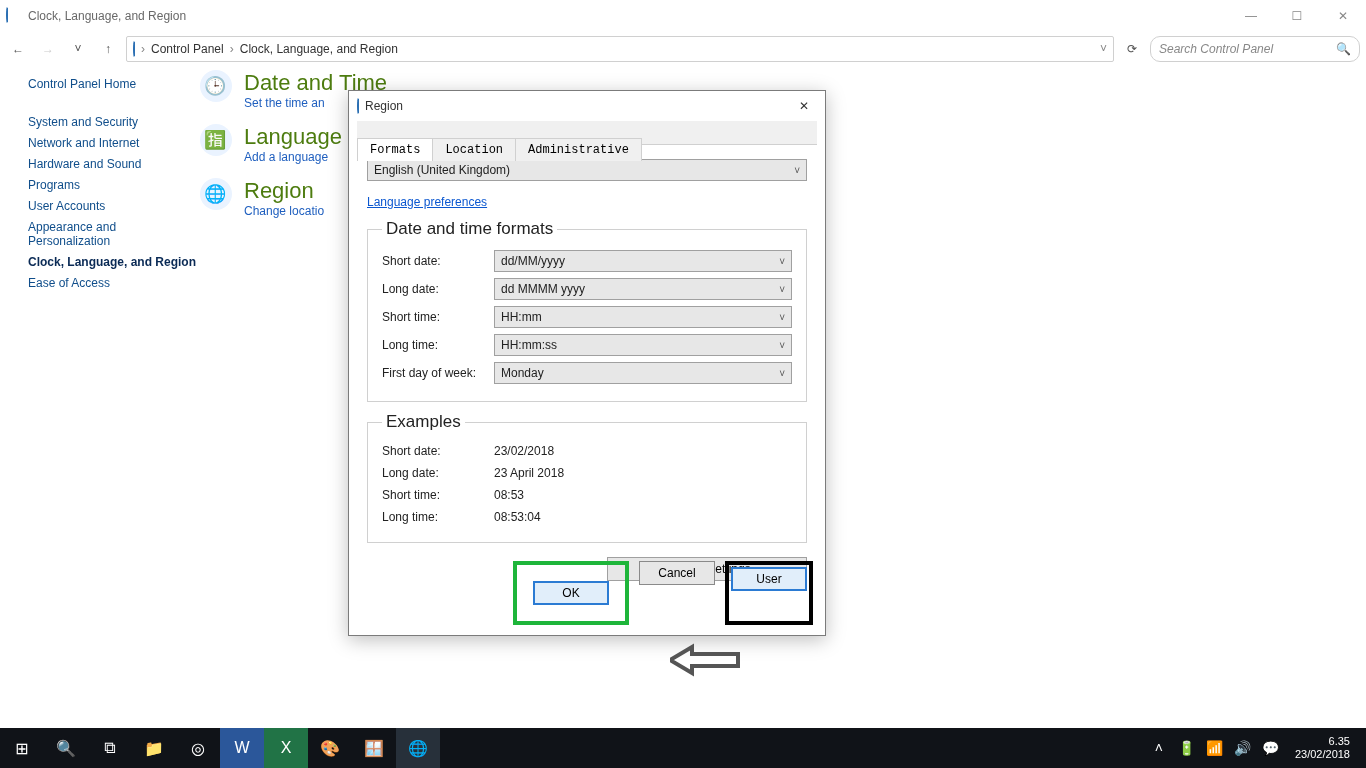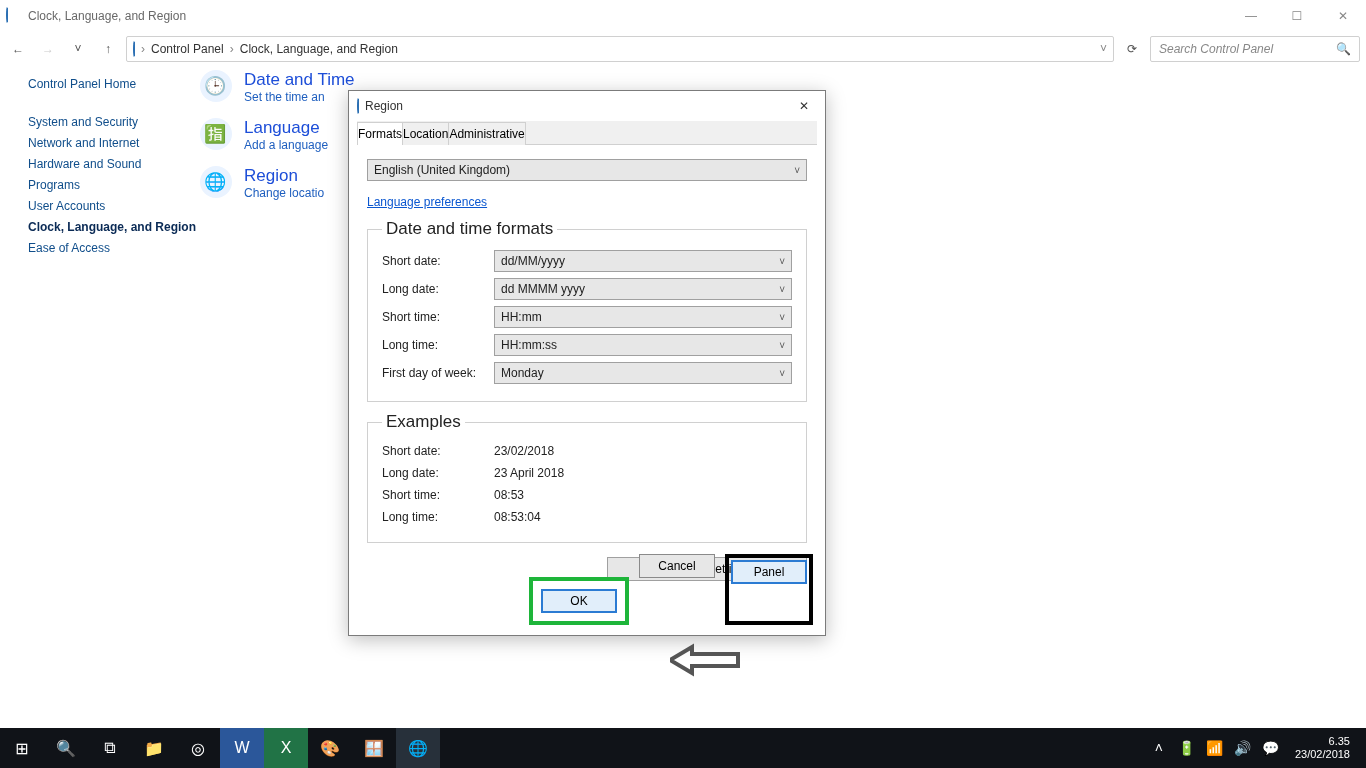--- a/index.html
+++ b/index.html
@@ -10,42 +10,42 @@
   .titlebar .icon { width:16px; height:16px; margin-right:6px; }
   .win-ctrls { margin-left:auto; display:flex; }
   .win-ctrls span { width:46px; height:32px; display:flex; align-items:center; justify-content:center; color:#888; }
 
   .navrow { height:34px; display:flex; align-items:center; padding:0 6px; gap:6px; font-size:12px; }
   .navrow .nav-arrow { width:24px; height:24px; display:flex; align-items:center; justify-content:center; color:#555; }
   .navrow .nav-arrow.dis { color:#ccc; }
   .breadcrumb { flex:1; display:flex; align-items:center; height:26px; border:1px solid #d0d0d0; border-radius:2px; padding:0 6px; gap:6px; color:#333; }
   .breadcrumb .sep { color:#888; }
   .refresh { width:24px; height:24px; display:flex; align-items:center; justify-content:center; color:#555; }
-  .search { width:210px; height:26px; border:1px solid #d0d0d0; border-radius:2px; display:flex; align-items:center; padding:0 8px; color:#888; font-style:italic; gap:8px; }
+  .search { width:210px; height:26px; border:1px solid #d0d0d0; border-radius:10px; display:flex; align-items:center; padding:0 8px; color:#888; font-style:italic; gap:8px; }
   .search span.lens { margin-left:auto; font-style:normal; color:#666; }
 
   .body { display:flex; margin-top:0; }
   .sidebar { width:200px; padding:4px 0 0 28px; font-size:12px; }
   .sidebar a { display:block; color:#104e8b; text-decoration:none; margin:7px 0; }
   .sidebar a.active { font-weight:600; color:#0a2a55; }
 
   .categories { padding-top:4px; }
   .cat { display:flex; gap:12px; margin-bottom:14px; }
   .cat .ico { width:32px; height:32px; border-radius:50%; display:flex; align-items:center; justify-content:center; font-size:18px; }
-  .cat h3 { margin:0; font-size:17px; font-weight:400; color:#1d4ed8; }
+  .cat h3 { margin:0; font-size:22px; font-weight:400; color:#4d7c0f; }
   .cat .sub { font-size:12px; }
   .cat .sub a { color:#1f5fbf; text-decoration:none; }
 
   
   .dialog { position:absolute; left:348px; top:90px; width:478px; height:546px;
             background:#fff; border:1px solid #7b7b7b; box-shadow:0 4px 18px rgba(0,0,0,.25); }
   .dlg-title { height:30px; display:flex; align-items:center; padding:0 8px; font-size:12px; color:#333; }
   .dlg-title .x { margin-left:auto; font-size:12px; cursor:pointer; padding:4px 8px; }
   .tabs { display:flex; margin:0 8px; border-bottom:1px solid #d0d0d0; background:#f0f0f0; font-size:12px; }
-  .tabs span { padding:4px 0; border:1px solid #d0d0d0; border-bottom:none; margin-right:-1px; cursor:pointer; background:#f0f0f0; position:relative; top:1px; }
+  .tabs span { padding:4px 12px; border:1px solid #d0d0d0; border-bottom:none; margin-right:-1px; cursor:pointer; background:#f0f0f0; position:relative; top:17px;font-family:Liberation Mono, monospace; }
   .tabs span.active { background:#fff; }
   .tabbody { padding:14px 18px 0 18px; font-size:12px; color:#222; }
   .lbl { margin-bottom:6px; }
   .combo { width:100%; height:22px; border:1px solid #a0a0a0; background:#e7e7e7; display:flex; align-items:center; padding:4px 6px; font-size:12px; }
   .combo .chev { margin-left:auto; color:#555; font-size:10px; }
   .link { color:#0b57d0; text-decoration:underline; margin:14px 0 10px; display:inline-block; cursor:pointer; }
 
   fieldset { border:1px solid #d0d0d0; padding:8px 14px 14px 14px; margin:0 0 10px 0; }
   fieldset legend { font-size:17px; padding:0 4px; color:#222; }
   .frow { display:flex; align-items:center; height:28px; }
@@ -54,21 +54,21 @@
 
   .exrow { display:flex; height:22px; align-items:center; }
   .exrow .flabel { width:112px; }
 
   .addl-btn { float:right; margin:4px 0; height:24px; width:200px; border:1px solid #a0a0a0; background:#e7e7e7; font-size:12px; cursor:pointer; }
 
   .dlg-actions { position:absolute; bottom:10px; right:12px; display:flex; gap:10px; }
   .dlg-actions button { width:76px; height:24px; border:1px solid #8a8a8a; background:#e7e7e7; font-size:12px; cursor:pointer; }
   .dlg-actions button.primary { background:#e1eefa; border:2px solid #2b7bd3; }
 
-  .hl-green { border:4px solid #1eb53a; padding:8px;margin-top:23px; }
+  .hl-green { border:4px solid #1eb53a; padding:16px; }
   .hl-black { border:4px solid #000; padding:2px; }
 
   .arrow-annot { position:absolute; left:670px; top:643px; color:#555; }
 
   
   .taskbar { position:absolute; left:0; bottom:0; width:100%; height:40px; background:#101318; display:flex; align-items:center; font-size:11px; color:#fff; }
   .taskbar .ticon { width:44px; height:40px; display:flex; align-items:center; justify-content:center; color:#fff; font-size:16px; }
   .taskbar .ticon.active { background:#27303a; }
   .tray { margin-left:auto; display:flex; align-items:center; padding-right:6px; height:100%; }
   .tray .ticon { width:28px; font-size:14px; }
@@ -114,20 +114,21 @@
 
 <div class="body">
   <div class="sidebar">
     <a>Control Panel Home</a>
     <div style="height:10px"></div>
     <a>System and Security</a>
     <a>Network and Internet</a>
     <a>Hardware and Sound</a>
     <a>Programs</a>
     <a>User Accounts</a>
+    <a>Appearance and Personalization</a>
     <a class="active">Clock, Language, and Region</a>
     <a>Ease of Access</a>
   </div>
 
   <div class="categories">
     <div class="cat">
       <div class="ico" style="background:#eaf3ff">🕒</div>
       <div>
         <h3>Date and Time</h3>
         <div class="sub"><a>Set the time an</a></div>
@@ -234,21 +235,21 @@
     <button class="addl-btn">Additional settings...</button>
     <div style="clear:both"></div>
   </div>
 
   <div class="dlg-actions">
     <span class="hl-green">
       <button class="primary">OK</button>
     </span>
     <button>Cancel</button>
     <span class="hl-black">
-      <button class="primary">Panel</button>
+      <button class="primary">User</button>
     </span>
   </div>
 </div>
 
 <svg class="arrow-annot" width="70" height="34">
   <polygon points="0,17 22,4 22,11 68,11 68,23 22,23 22,30" fill="none" stroke="#555" stroke-width="4"></polygon>
 </svg>
 
 <div class="taskbar">
   <div class="ticon">⊞</div>

